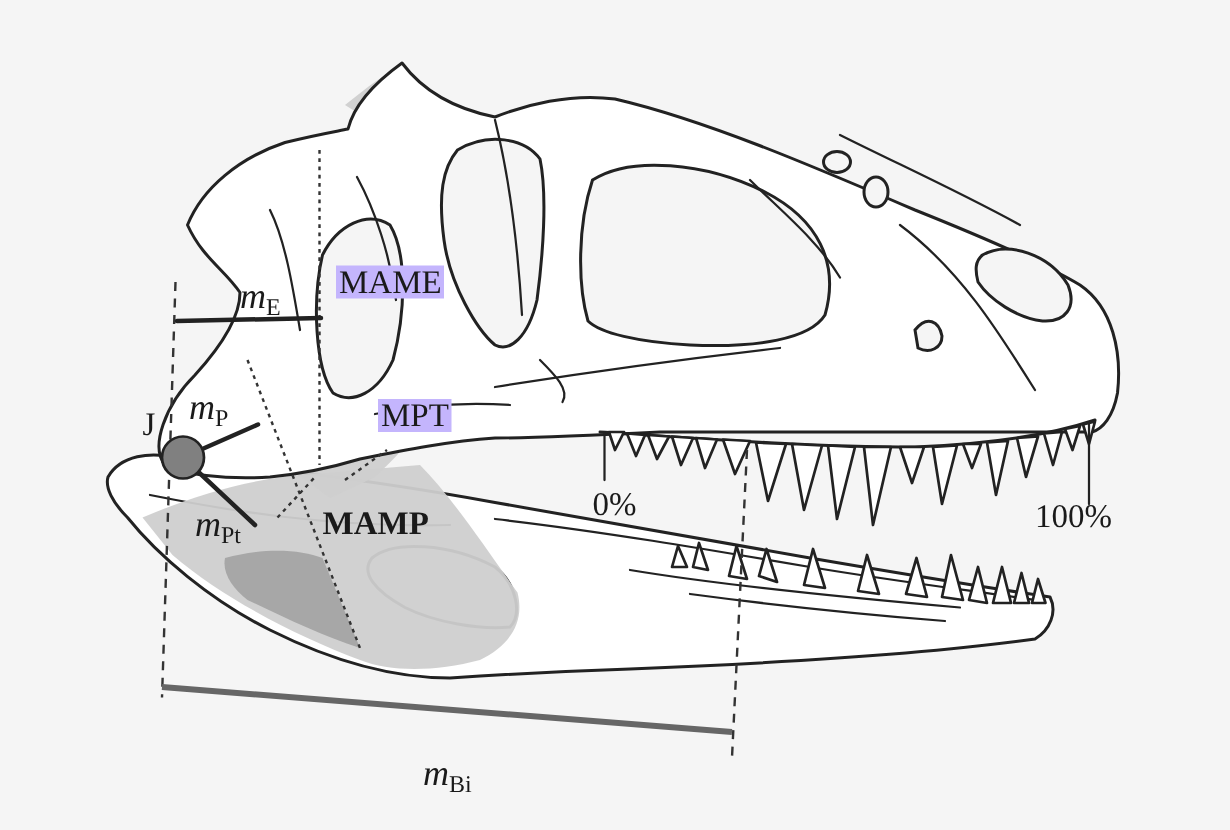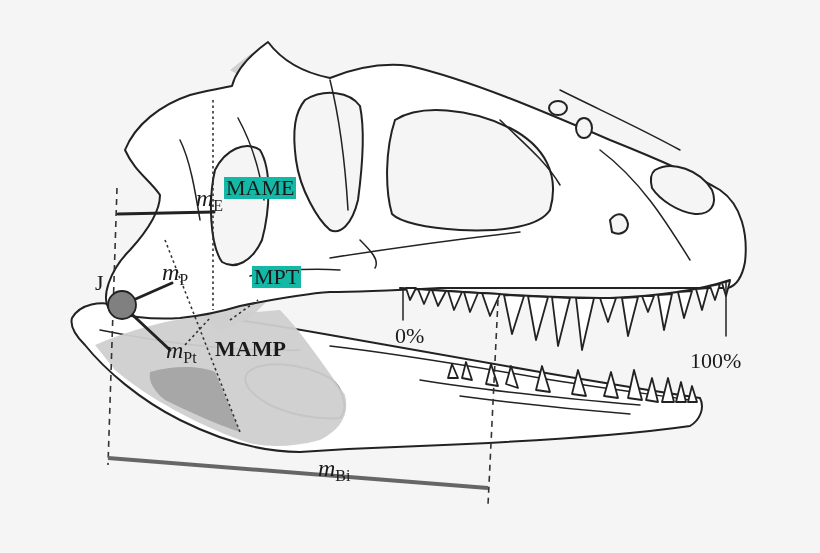--- a/index.html
+++ b/index.html
@@ -15,23 +15,23 @@
   .thin { fill: none; stroke: #222; stroke-width: 1.5; stroke-linecap: round; }
   .hole { fill: #f5f5f5; stroke: #222; stroke-width: 2; }
   .muscle-light { fill: #cfcfcf; stroke: none; opacity: 0.95; }
   .muscle-dark { fill: #a7a7a7; stroke: none; }
   .dashed { fill: none; stroke: #333; stroke-width: 1.6; stroke-dasharray: 6 5; }
   .dotted { fill: none; stroke: #333; stroke-width: 1.6; stroke-dasharray: 2.5 3; }
   .lever { stroke: #222; stroke-width: 3; stroke-linecap: round; fill: none; }
   .bite-bar { stroke: #666; stroke-width: 4; fill: none; }
   .tooth { fill: #fff; stroke: #222; stroke-width: 1.8; stroke-linejoin: round; }
   .label { position: absolute; font-size: 22px; color: #1a1a1a; white-space: nowrap; line-height: 1; }
-  .label.ital { font-style: italic; font-size: 24px; margin-left: 36px; }
+  .label.ital { font-style: italic; font-size: 24px; }
   .label sub { font-style: normal; font-size: 16px; vertical-align: -5px; }
-  .label.bg { background: #14b8a6; padding: 0 2px; }
+  .label.bg { background: #c4b5fd; padding: 0 2px; }
 </style>
 </head>
 <body>
 
 <div id="figure">
 <svg width="820" height="553" viewBox="0 0 820 553">
 
   <g>
     <path class="bone" d="M72,318 C80,304 100,300 120,306 C180,312 260,322 330,335 C400,348 470,360 540,372 C610,384 660,392 700,398 C705,408 700,420 690,426 C620,436 520,442 420,446 C360,448 330,450 300,452 C260,452 220,440 180,420 C140,400 105,370 85,345 C75,335 70,325 72,318 Z"></path>
 
@@ -147,17 +147,17 @@
 
 <div class="label" style="left:95px;top:272px;">J</div>
 
 <div class="label bg" style="left:224px;top:177px;">MAME</div>
 <div class="label bg" style="left:252px;top:266px;">MPT</div>
 <div class="label" style="left:215px;top:338px;font-weight:bold;">MAMP</div>
 
 <div class="label ital" style="left:160px;top:186px;"><span>m</span><sub>E</sub></div>
 <div class="label ital" style="left:126px;top:260px;"><span>m</span><sub>P</sub></div>
 <div class="label ital" style="left:130px;top:338px;"><span>m</span><sub>Pt</sub></div>
-<div class="label ital" style="left:282px;top:456px;"><span>m</span><sub>Bi</sub></div>
+<div class="label ital" style="left:282px;top:504px;"><span>m</span><sub>Bi</sub></div>
 
 <div class="label" style="left:395px;top:325px;">0%</div>
-<div class="label" style="left:690px;top:350px;">100%</div>
+<div class="label" style="left:690px;top:333px;">100%</div>
 </div>
 
 </body></html>

